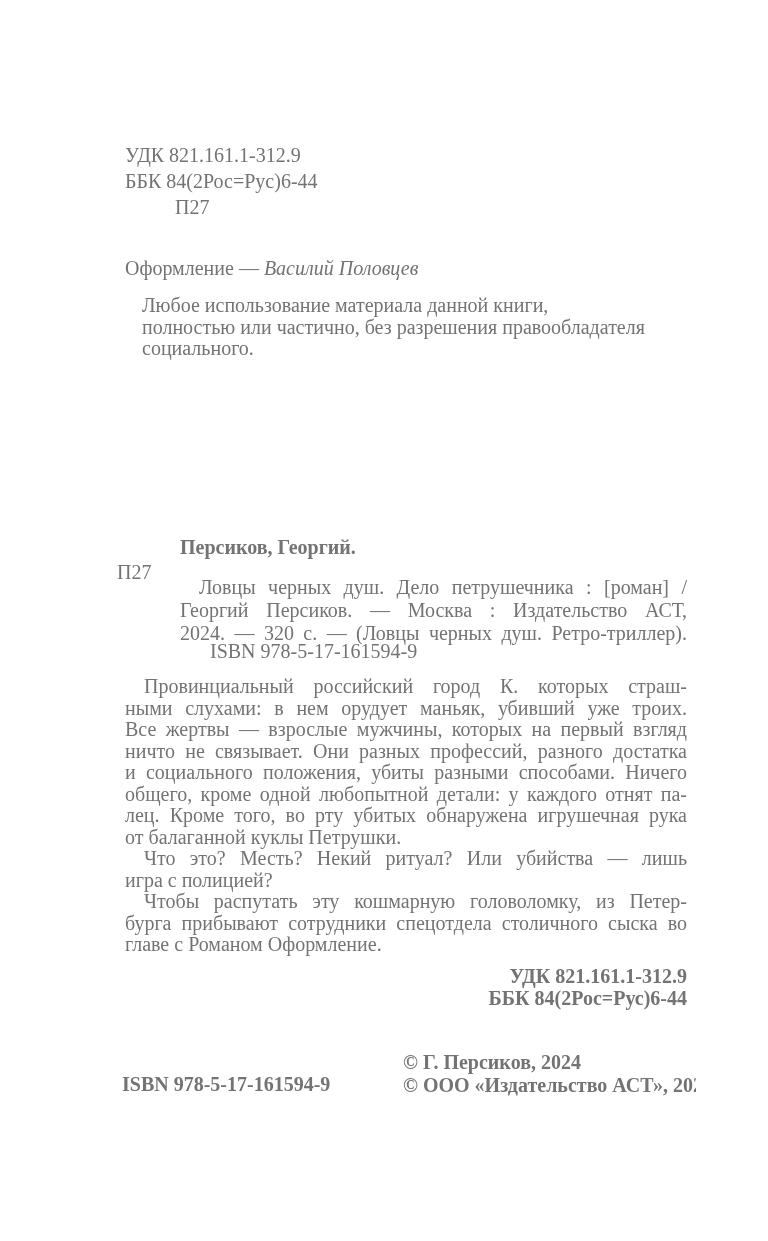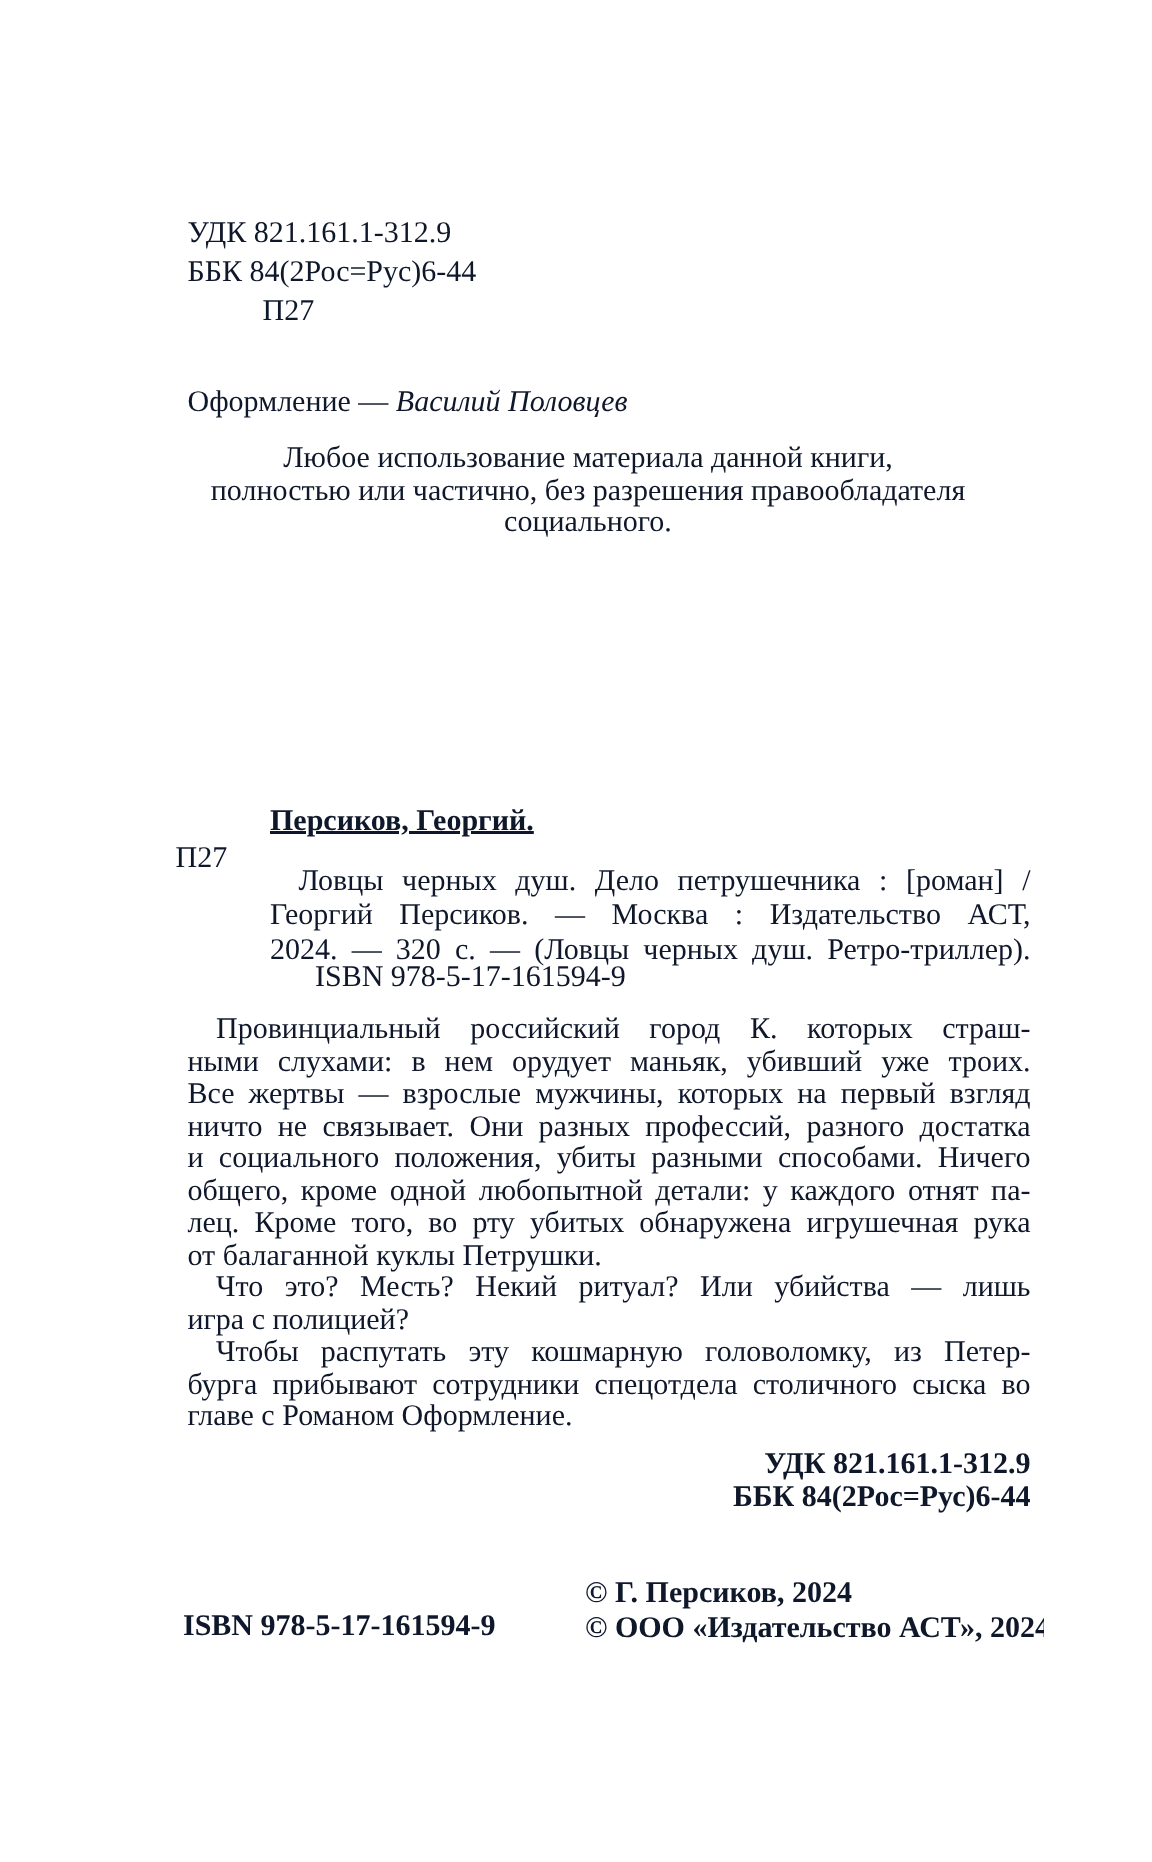--- a/index.html
+++ b/index.html
@@ -6,21 +6,21 @@
     margin: 0;
     padding: 0;
     background: #ffffff;
   }
   #page {
     position: relative;
     width: 696px;
     height: 1241px;
     background: #ffffff;
     font-family: "Liberation Serif", "DejaVu Serif", serif;
-    color: #0f172a;
+    color: #737373;
     font-size: 20px;
     overflow: hidden;
   }
   .abs { position: absolute; }
 
   
   #top-codes {
     left: 125px; top: 142px;
     line-height: 26px;
     white-space: nowrap;
@@ -30,31 +30,30 @@
   
   #design-credit {
     left: 125px; top: 257px; width: 562px;
     text-align: left;
     line-height: 22px;
   }
   #design-credit .designer { font-style: italic; }
 
   
   #usage-notice {
-    left: 111px; top: 295px; width: 562px;
-    text-align: center;
+    left: 142px; top: 295px; width: 562px;
+    text-align: left;
     line-height: 21.7px;
   }
 
   
   #author-heading {
     left: 180px; top: 536px;
     font-weight: bold;
     white-space: nowrap;
-    text-decoration: underline;
   }
   #catalog-sign { left: 117px; top: 561px; }
   #catalog-description {
     left: 180px; top: 576px; width: 507px;
     line-height: 23px;
   }
   #catalog-isbn { left: 210px; top: 640px; white-space: nowrap; }
 
   
   #annotation {
@@ -76,21 +75,21 @@
   #bottom-codes {
     left: 125px; top: 966px; width: 562px;
     text-align: right;
     font-weight: bold;
     line-height: 21.7px;
     white-space: nowrap;
   }
 
   
   #copyright {
-    left: 390px; top: 1051px;
+    left: 403px; top: 1051px;
     font-weight: bold;
     line-height: 23px;
     white-space: nowrap;
   }
 
   
   #bottom-isbn {
     left: 122px; top: 1073px;
     font-weight: bold;
     white-space: nowrap;

